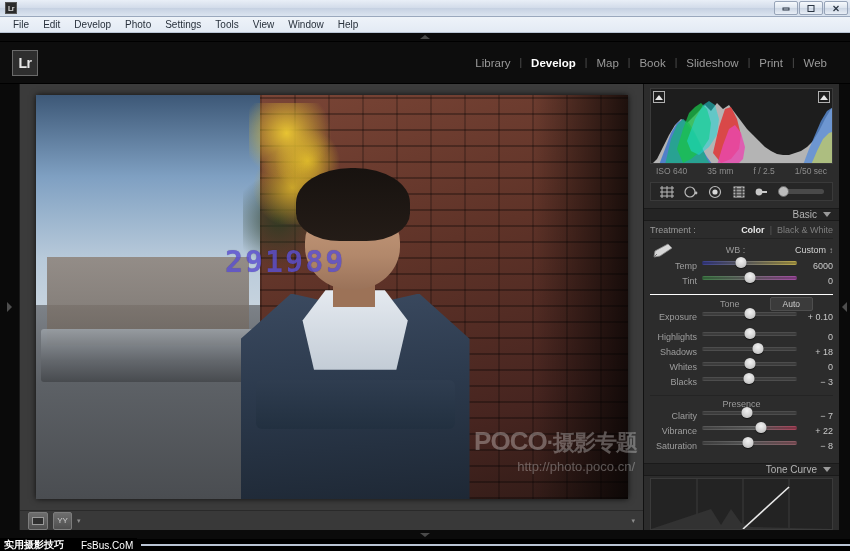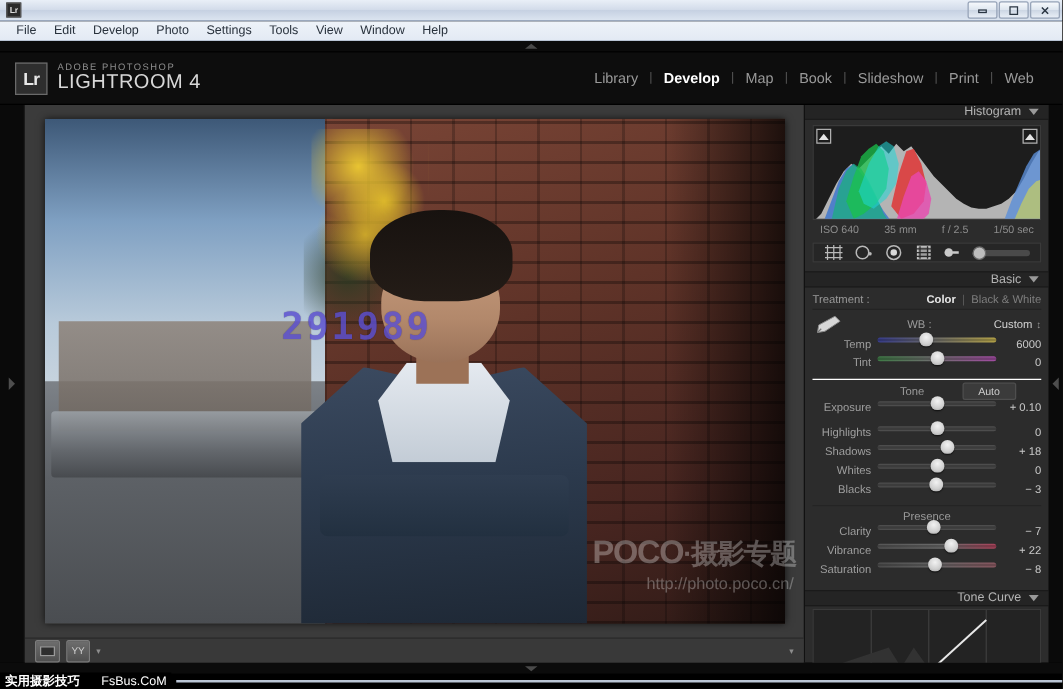--- a/index.html
+++ b/index.html
@@ -467,24 +467,20 @@
 
 <div class="app">
 
   <div class="top-strip">
     <div class="tri-up"></div>
   </div>
 
   <div class="idbar">
     <div class="identity">
       <div class="lr-badge">Lr</div>
-      <div class="id-text">
-        <span class="id-sup">ADOBE PHOTOSHOP</span>
-        <span class="id-main">LIGHTROOM 4</span>
-      </div>
     </div>
     <div class="modules">
       <span class="mod">Library</span>
       <span class="mod-sep">|</span>
       <span class="mod active">Develop</span>
       <span class="mod-sep">|</span>
       <span class="mod">Map</span>
       <span class="mod-sep">|</span>
       <span class="mod">Book</span>
       <span class="mod-sep">|</span>
@@ -534,24 +530,20 @@
         <div class="tb-btn">YY</div>
         <span class="tb-caret">▾</span>
         <div class="tb-right">
           <span class="tb-caret">▾</span>
         </div>
       </div>
     </div>
 
     <div class="right-panel">
 
-      <div class="panel-header">
-        <span class="panel-title">Histogram</span>
-        <span class="hdr-caret"></span>
-      </div>
       <div class="histo-wrap">
         <div class="histo">
           <svg width="184" height="76" viewBox="0 0 184 76" preserveAspectRatio="none">
             <path d="M0,76 L6,70 L12,58 L18,46 L24,36 L30,30 L36,34 L42,28 L48,22 L54,16 L60,22 L66,14 L72,20 L78,16 L84,24 L90,32 L96,40 L102,46 L108,52 L114,58 L120,62 L126,65 L132,66 L138,66 L144,64 L150,62 L156,58 L162,52 L168,42 L174,30 L180,20 L184,18 L184,76 Z" fill="#cfcfcf" opacity="0.85"></path>
             <path d="M8,76 L14,60 L20,44 L26,34 L32,30 L38,38 L44,46 L50,58 L56,68 L62,76 Z" fill="#2f6fd0" opacity="0.75"></path>
             <path d="M14,76 L20,50 L26,36 L32,30 L38,34 L44,44 L50,56 L56,70 L60,76 Z" fill="#17b07a" opacity="0.7"></path>
             <path d="M26,60 L32,40 L38,24 L44,18 L50,14 L56,20 L60,34 L58,50 L50,62 L40,70 L32,74 Z" fill="#19c24a" opacity="0.75"></path>
             <path d="M36,52 L44,30 L52,16 L58,12 L64,16 L68,30 L66,46 L58,58 L48,66 L40,62 Z" fill="#1fd7d7" opacity="0.55"></path>
             <path d="M62,64 L68,38 L74,20 L80,18 L86,30 L90,46 L88,60 L80,70 L70,74 Z" fill="#e03030" opacity="0.82"></path>
             <path d="M66,76 L72,56 L78,40 L84,36 L90,44 L94,58 L92,70 L86,76 Z" fill="#e848b0" opacity="0.8"></path>

